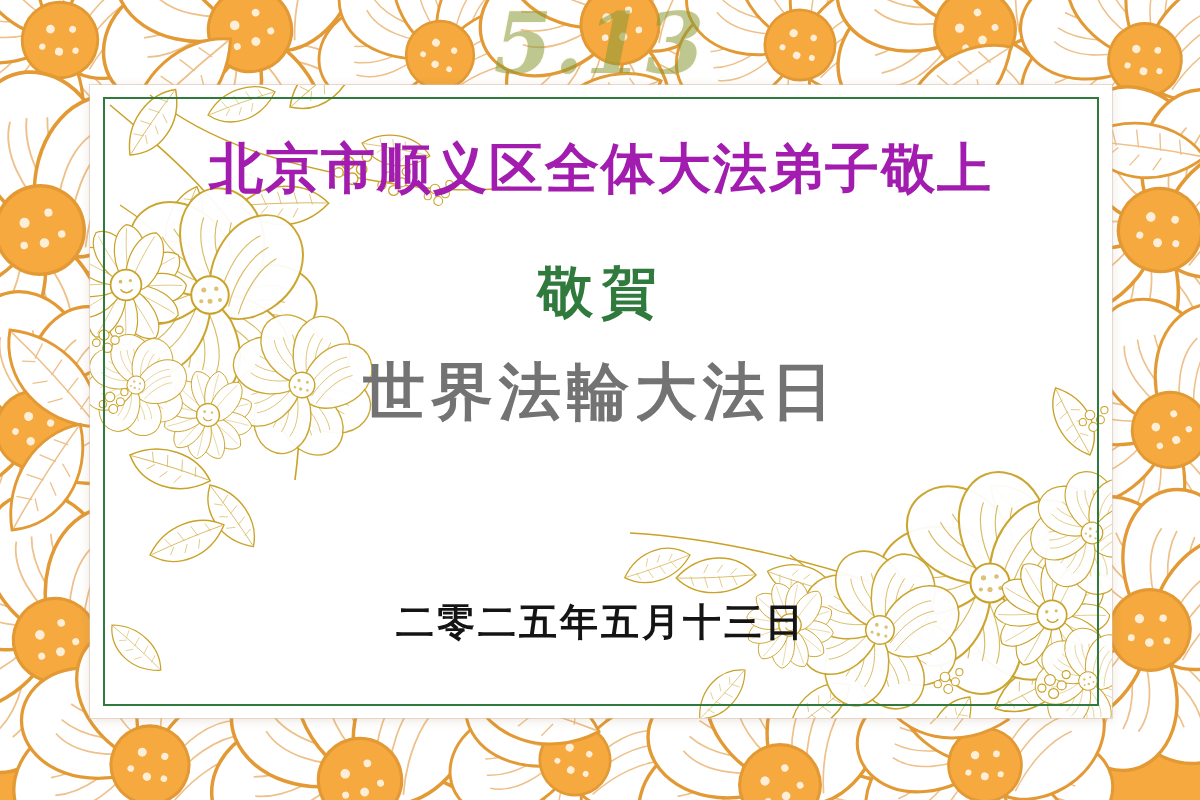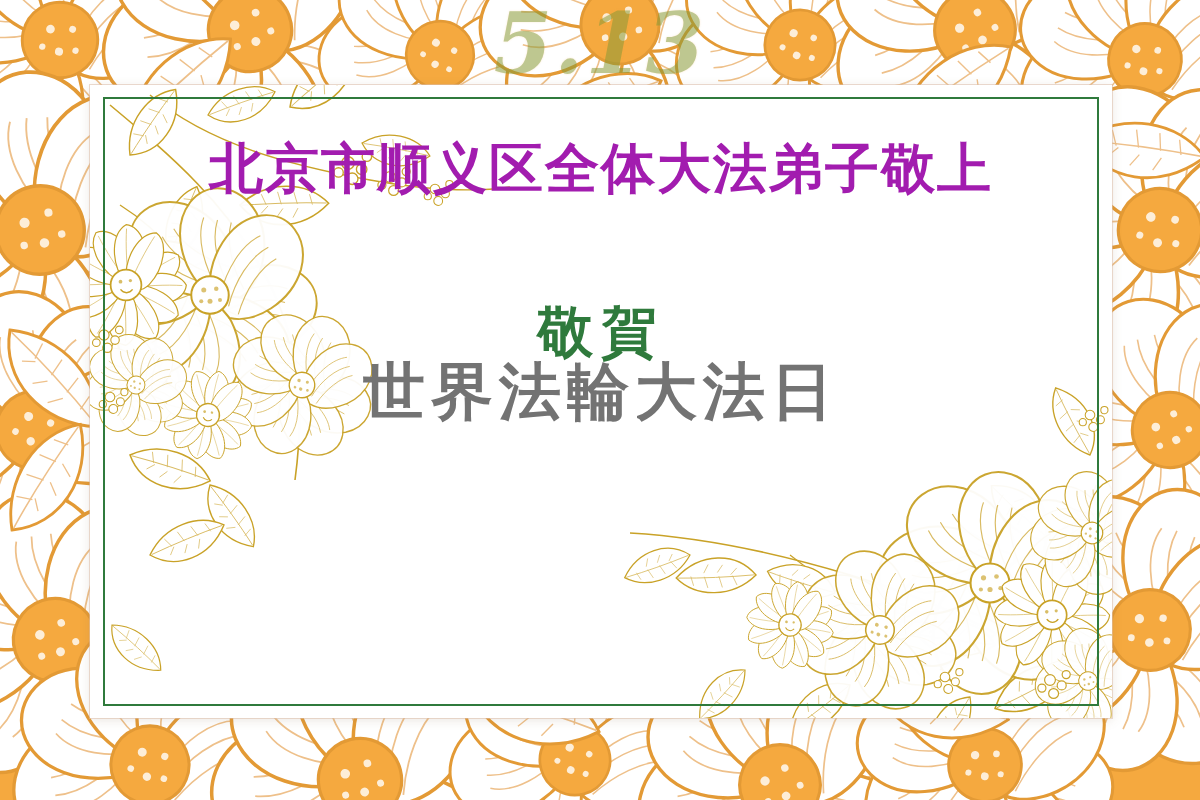--- a/index.html
+++ b/index.html
@@ -103,21 +103,20 @@
     font-weight: 700;
     color: #a21caf;
     letter-spacing: 2px;
   }
   .greet {
     top: 170px;
     font-size: 56px;
     font-weight: 700;
     color: #2f7a3c;
     letter-spacing: 8px;
-    margin-top: 40px;
   }
   .maintitle {
     top: 265px;
     font-size: 62px;
     font-weight: 700;
     color: #737373;
     letter-spacing: 6px;
   }
   .datetext {
     top: 512px;
@@ -354,16 +353,17 @@
         <use href="#gberries" transform="translate(1000,330) scale(0.8)"></use>
       </g>
     </svg>
 
     <div class="card-inner-border"></div>
 
     <div class="card-text">
       <div class="line headline">北京市顺义区全体大法弟子敬上</div>
       <div class="line greet">敬賀</div>
       <div class="line maintitle">世界法輪大法日</div>
+      <div class="line datetext">二零二五年五月十三日</div>
     </div>
   </div>
 
 </div>
 
 </body></html>

